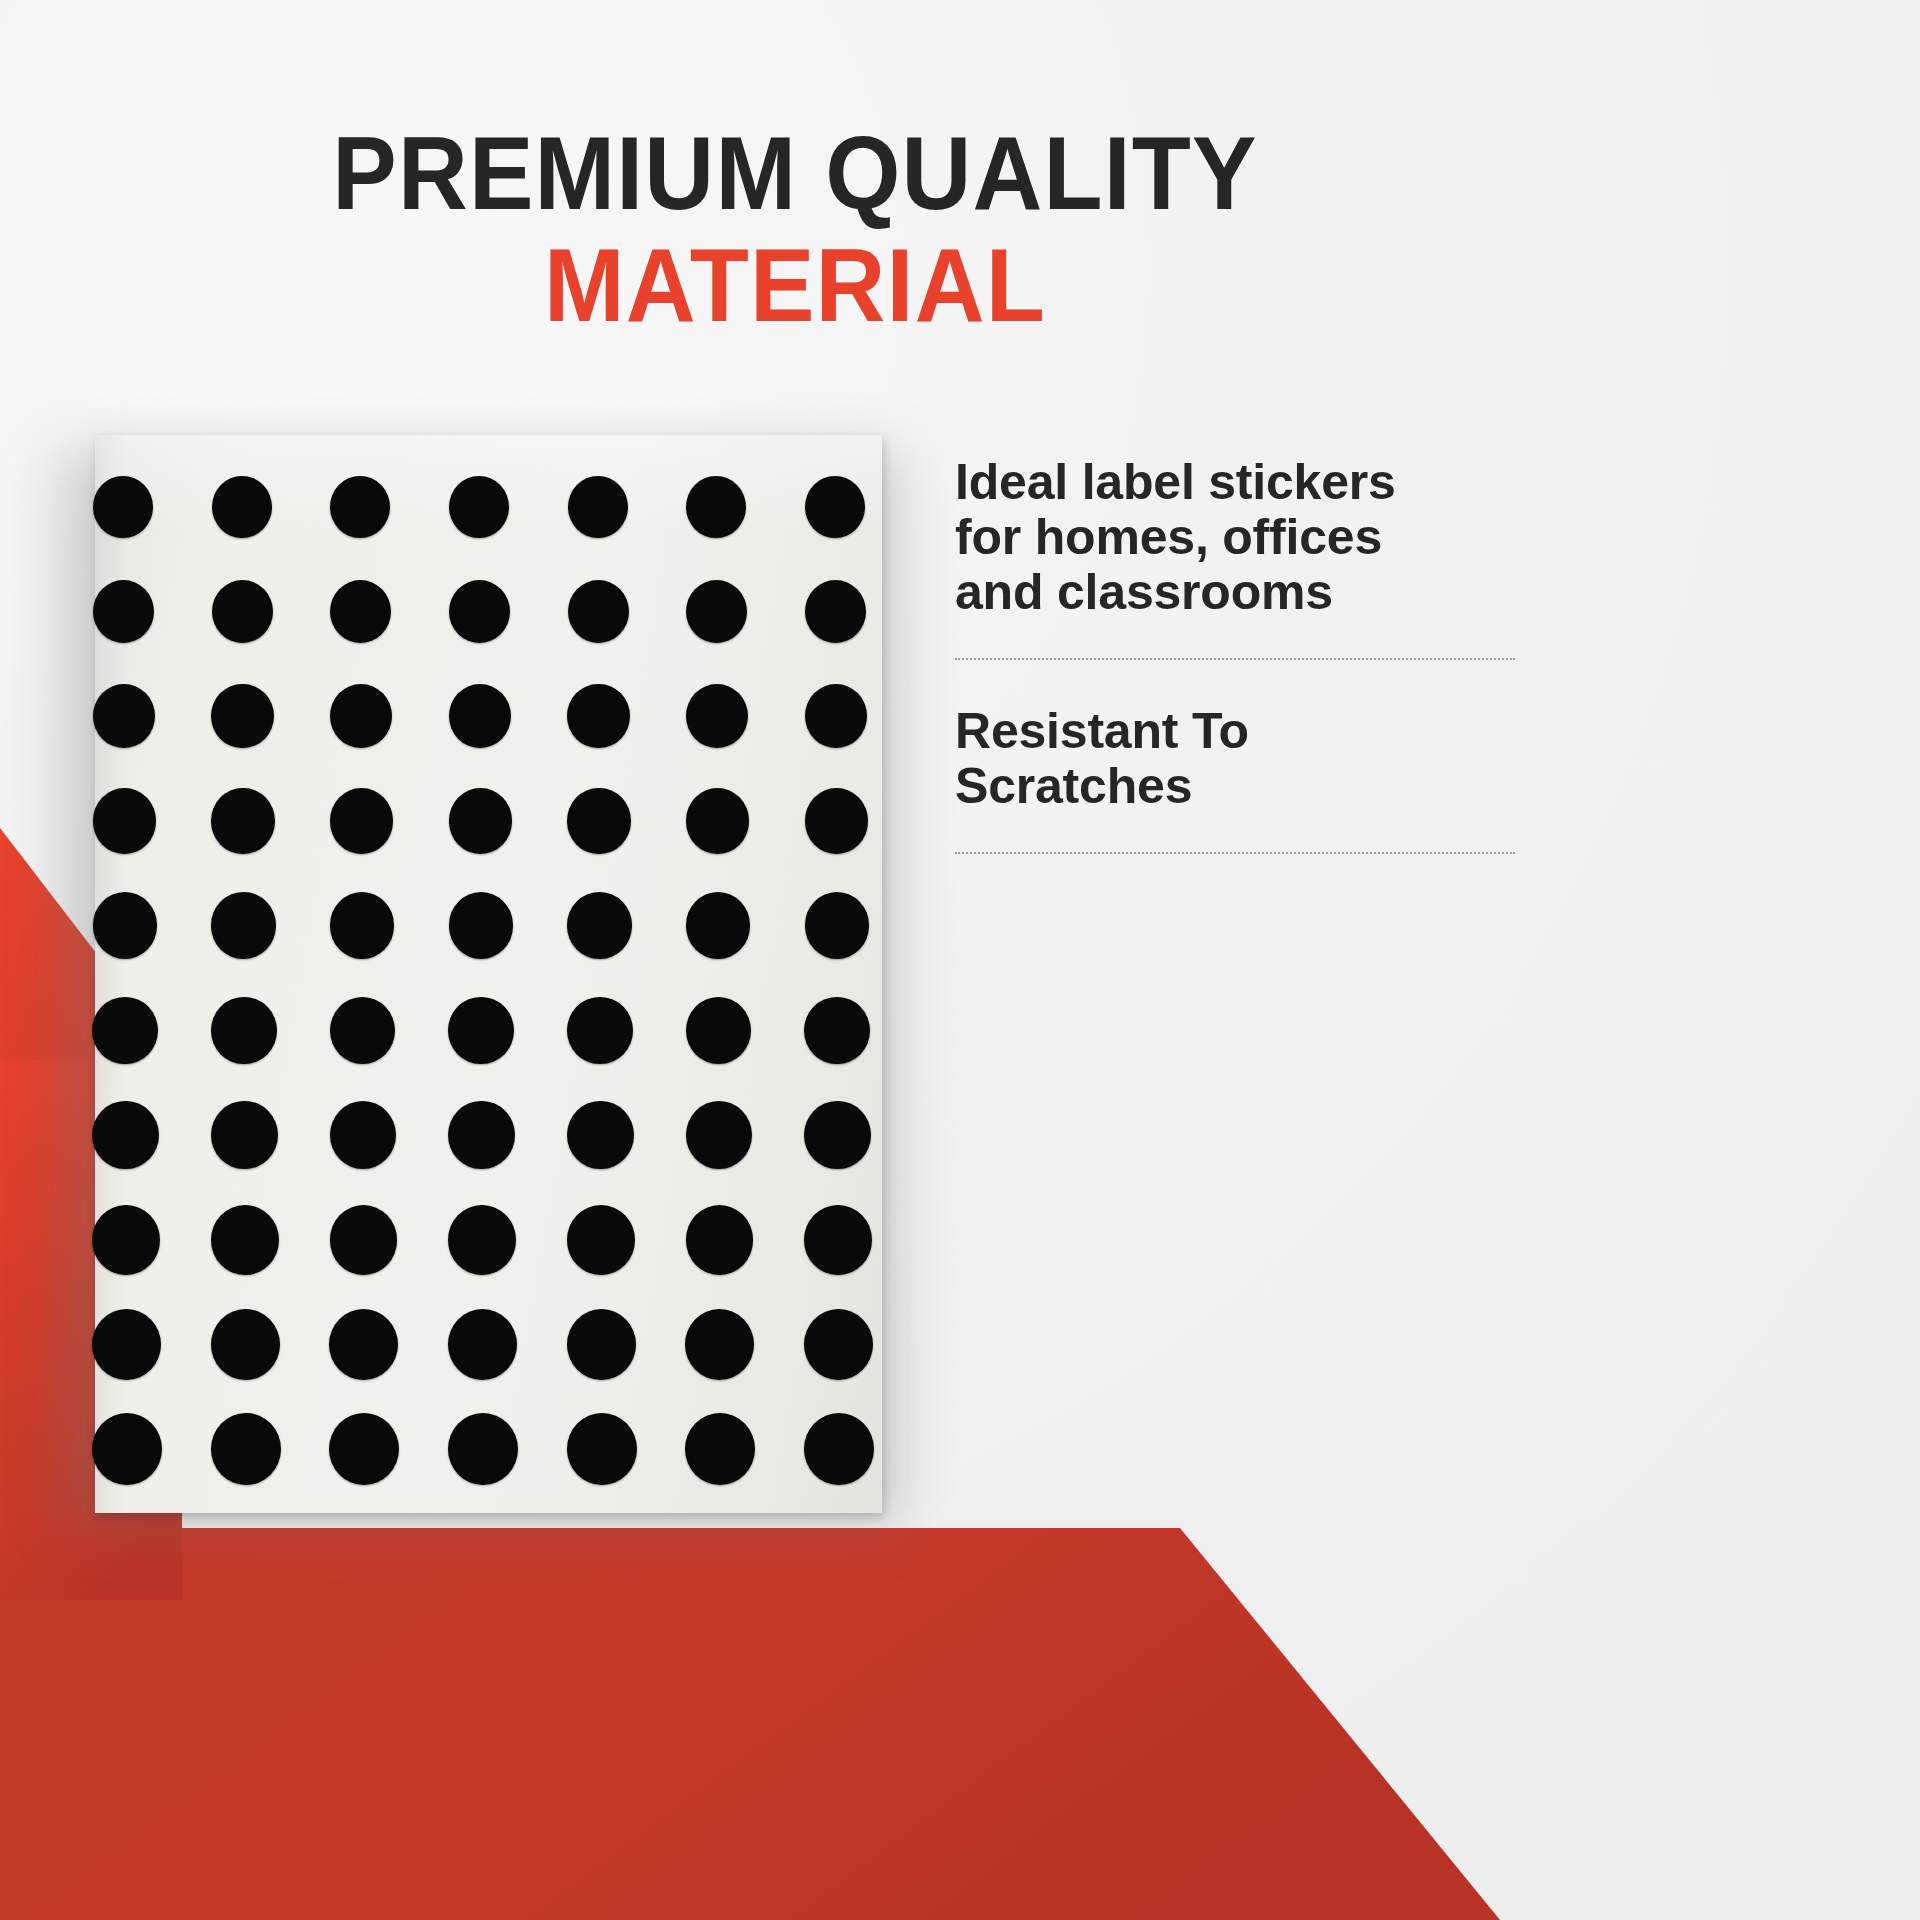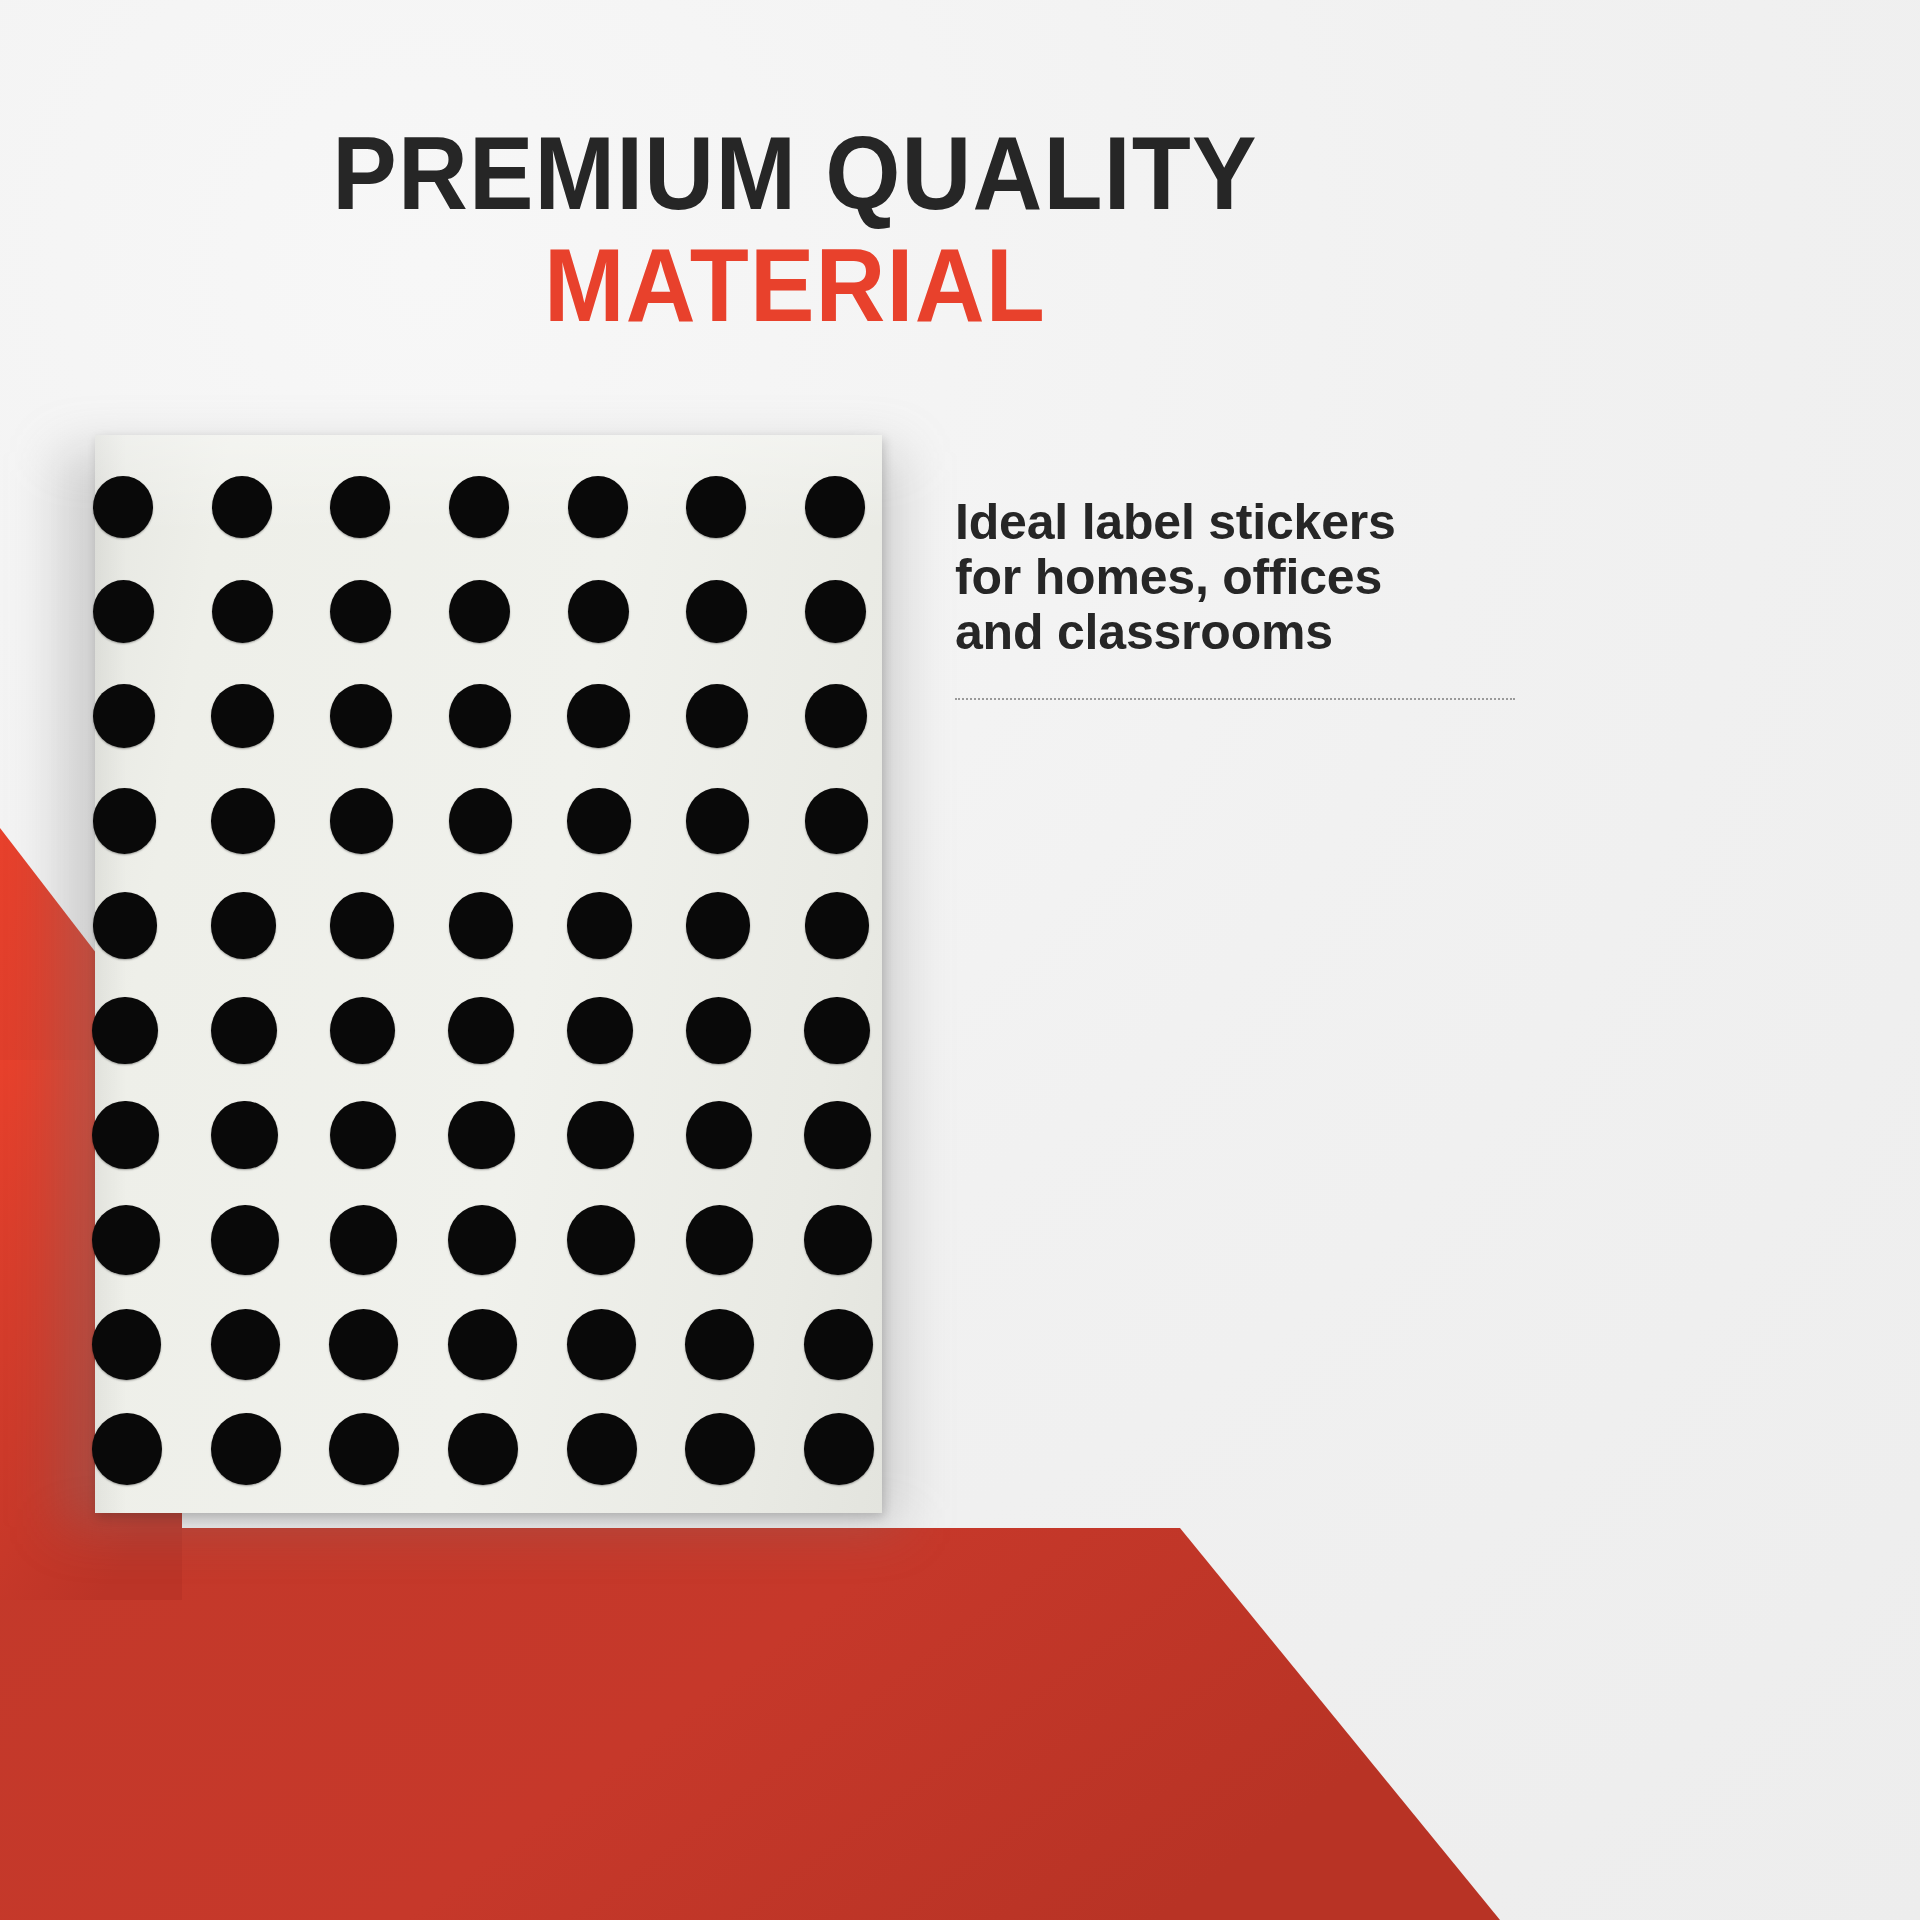--- a/index.html
+++ b/index.html
@@ -91,21 +91,21 @@
     border-radius:50%;
     box-shadow:0 1px 2px rgba(0,0,0,0.35);
   }
 
   
   #features {
     position:absolute;
     left:955px; top:455px;
     width:560px;
   }
-  .feature-item { position:relative;margin-top:40px; }
+  .feature-item { position:relative; }
   .feature-text {
     font-size:50px;
     font-weight:700;
     line-height:1.10;
     color:#262626;
     letter-spacing:-0.004em;
     white-space:pre-line;
   }
   .divider {
     height:0;
@@ -232,15 +232,20 @@
       </div>
   </div>
 
   <div id="features">
     <div class="feature-item fi-0">
       <div class="feature-text">Ideal label stickers
 for homes, offices
 and classrooms</div>
       <div class="divider"></div>
     </div>
+    <div class="feature-item fi-4">
+      <div class="feature-text">Resistant To
+Scratches</div>
+      <div class="divider"></div>
+    </div>
   </div>
 
 </div>
 
 </body></html>

